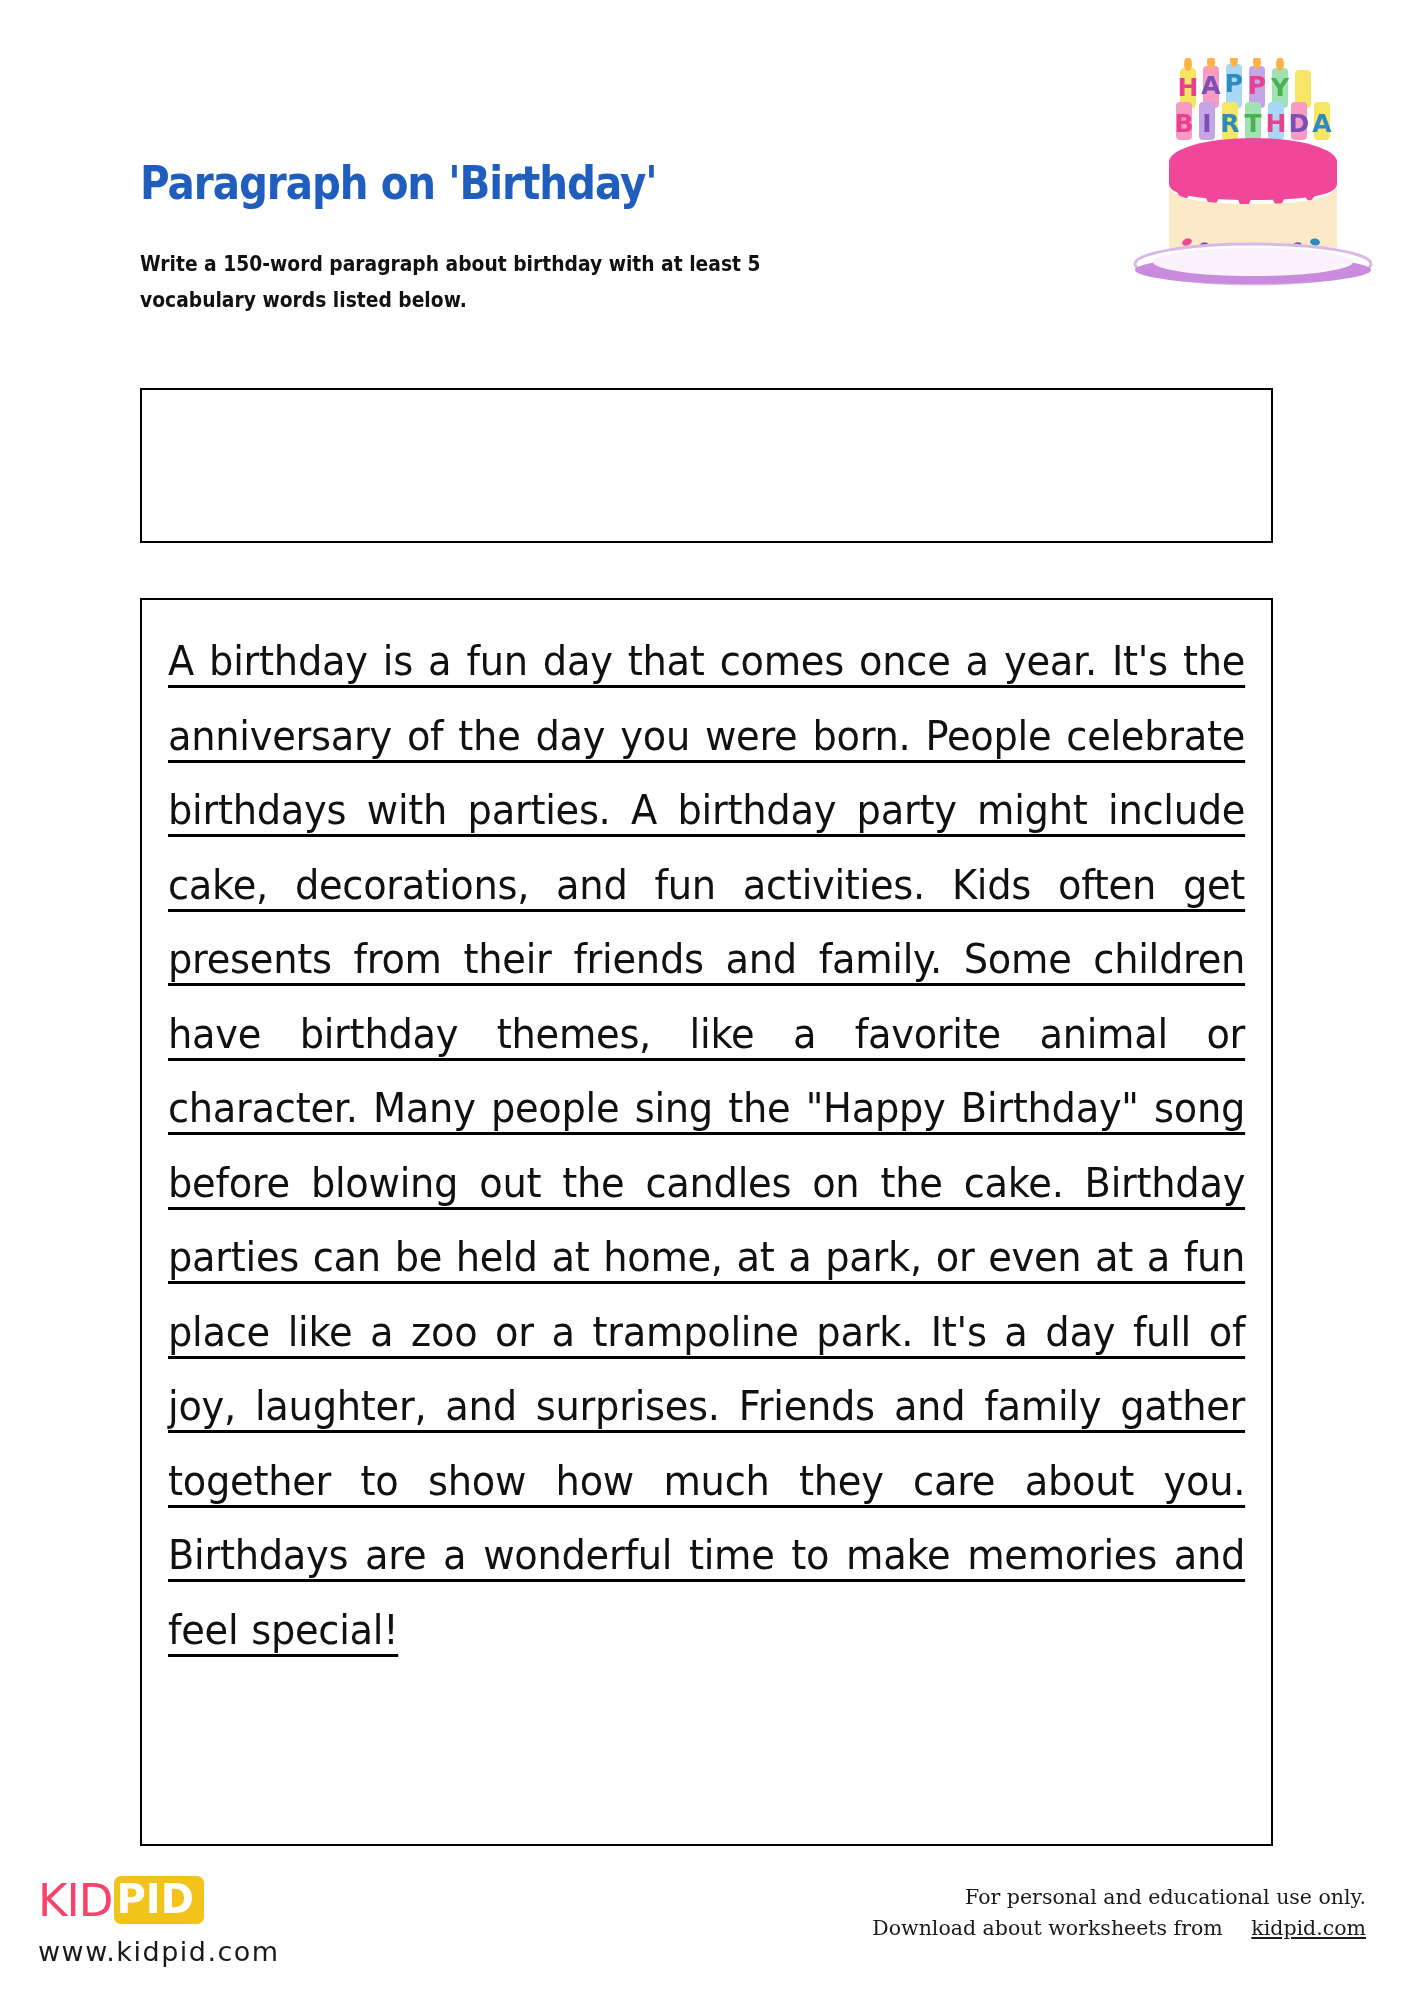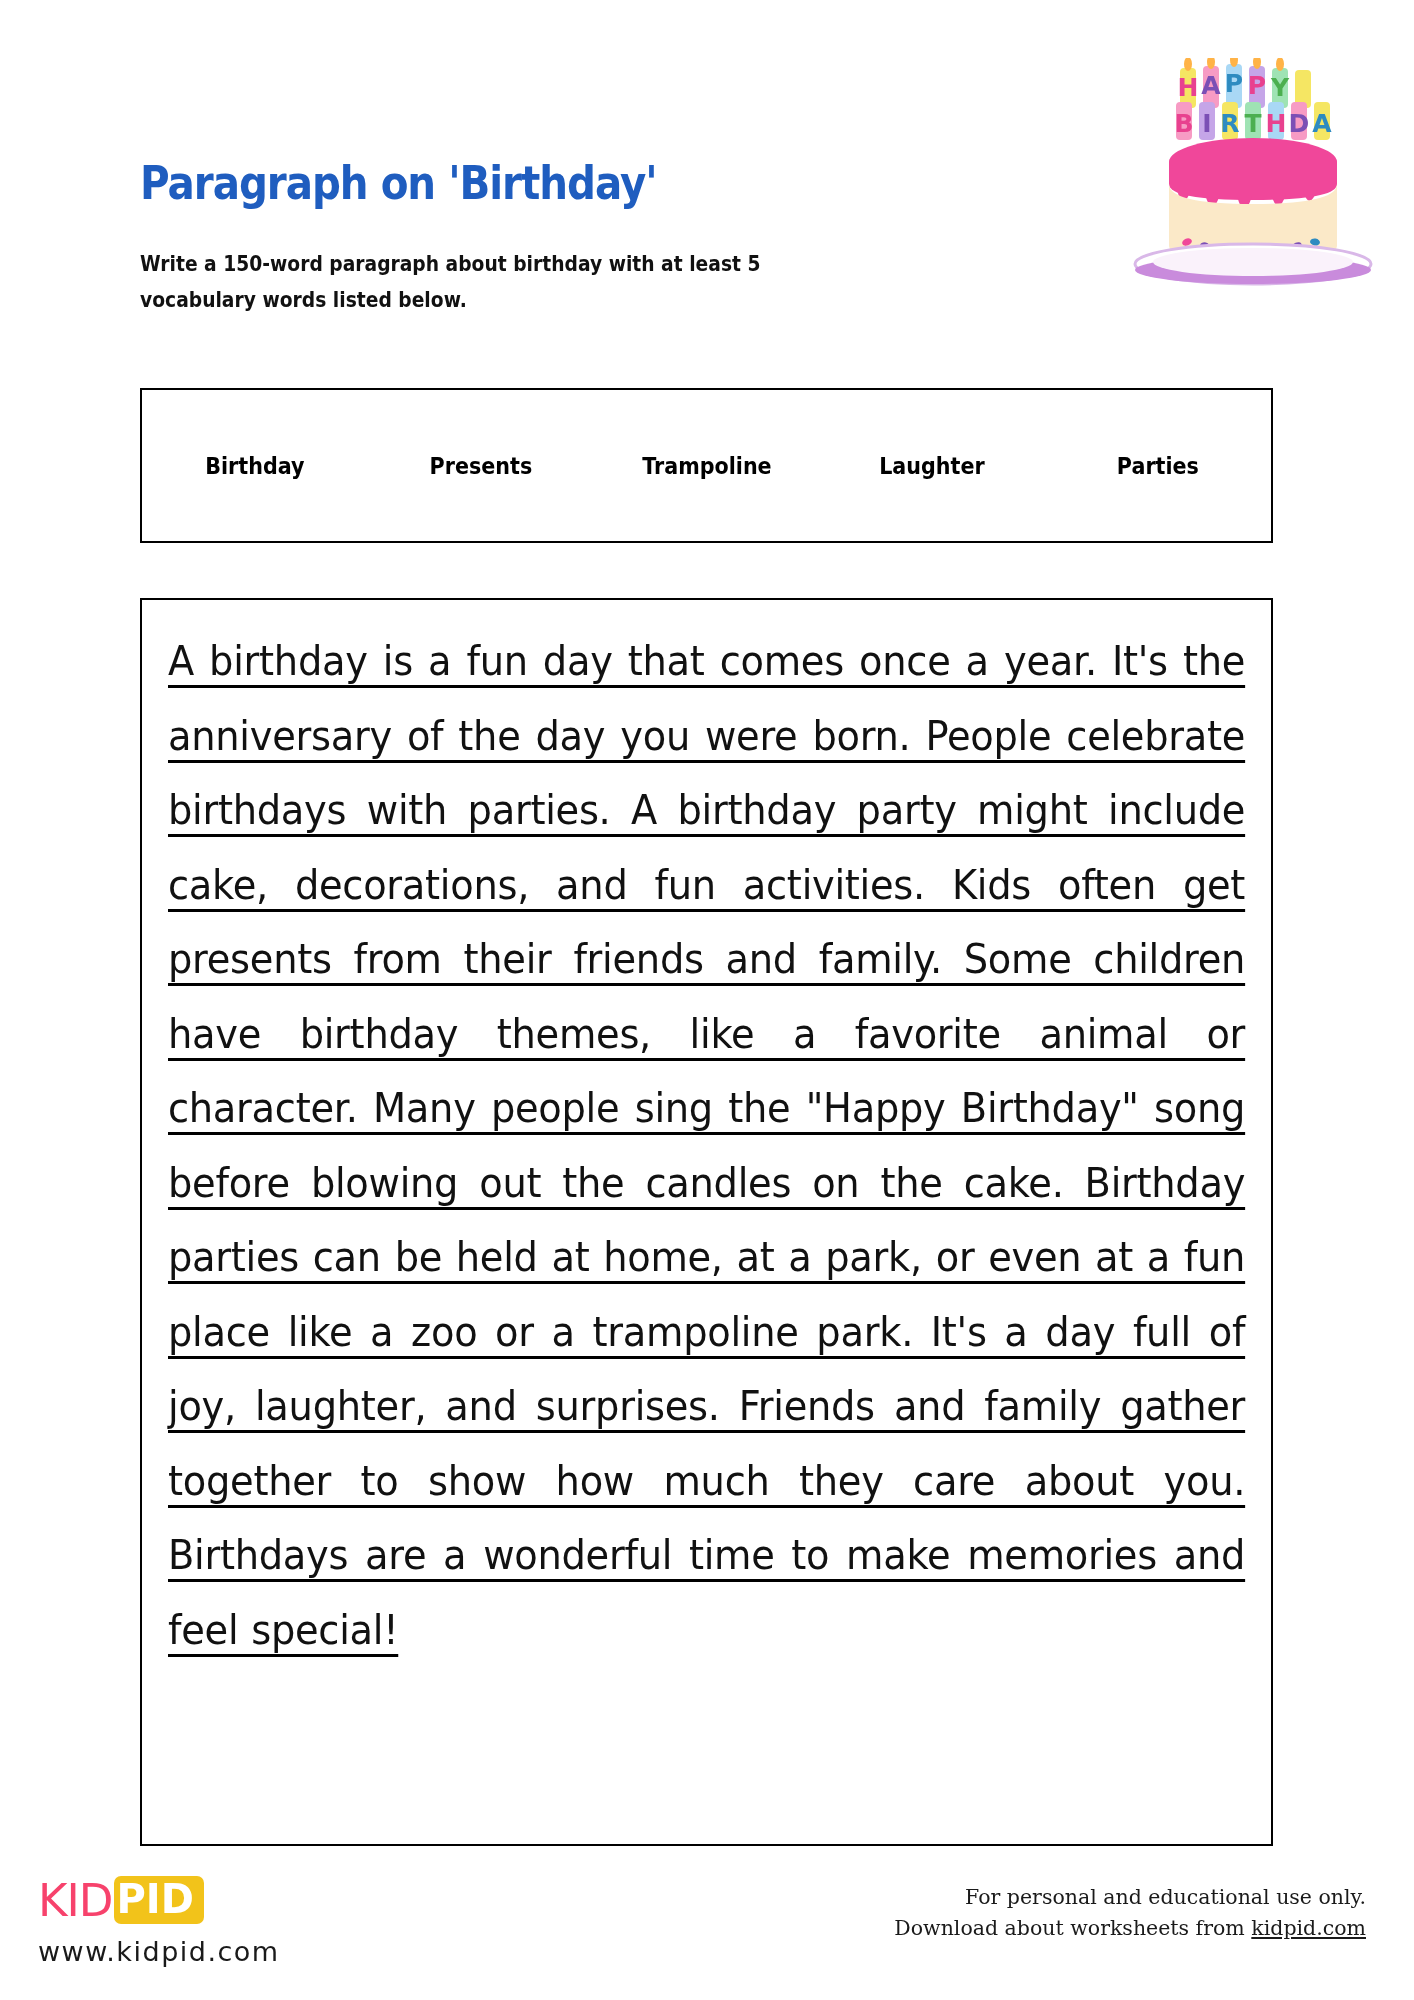--- a/index.html
+++ b/index.html
@@ -169,20 +169,21 @@
     top: 32px;
     text-align: right;
     font-family: "DejaVu Serif", serif;
     font-size: 20.5px;
     line-height: 31px;
     color: #1a1a1a;
   }
   .footer-link {
     text-decoration: underline;
     color: #1a1a1a;
+    margin-left: 22px;
   }
 </style>
 </head>
 <body>
 
 <div class="header">
 
   <div class="title">Paragraph on 'Birthday'</div>
 
   <div class="subtitle">Write a 150-word paragraph about birthday with at least 5 vocabulary words listed below.</div>
@@ -251,27 +252,20 @@
       </g>
 
       <ellipse cx="132" cy="206" rx="118" ry="20" fill="#FFFFFF" stroke="#D9B8E8" stroke-width="3"></ellipse>
       <ellipse cx="132" cy="212" rx="118" ry="14" fill="#C98BDC"></ellipse>
       <ellipse cx="132" cy="204" rx="100" ry="14" fill="#FAF2FB"></ellipse>
     </svg>
   </div>
 </div>
 
 <div class="vocab-box">
-  <div class="vocab-row">
-    <div class="vocab-cell">Birthday</div>
-    <div class="vocab-cell">Presents</div>
-    <div class="vocab-cell">Trampoline</div>
-    <div class="vocab-cell">Laughter</div>
-    <div class="vocab-cell">Parties</div>
-  </div>
 </div>
 
 <div class="answer-box">
   <div class="answer-text">A birthday is a fun day that comes once a year. It's the anniversary of the day you were born. People celebrate birthdays with parties. A birthday party might include cake, decorations, and fun activities. Kids often get presents from their friends and family. Some children have birthday themes, like a favorite animal or character. Many people sing the "Happy Birthday" song before blowing out the candles on the cake. Birthday parties can be held at home, at a park, or even at a fun place like a zoo or a trampoline park. It's a day full of joy, laughter, and surprises. Friends and family gather together to show how much they care about you. Birthdays are a wonderful time to make memories and feel special!</div>
 </div>
 
 <div class="footer">
   <div class="logo-wrap">
     <div class="logo-mark">
       <span class="logo-kid">KID</span>

